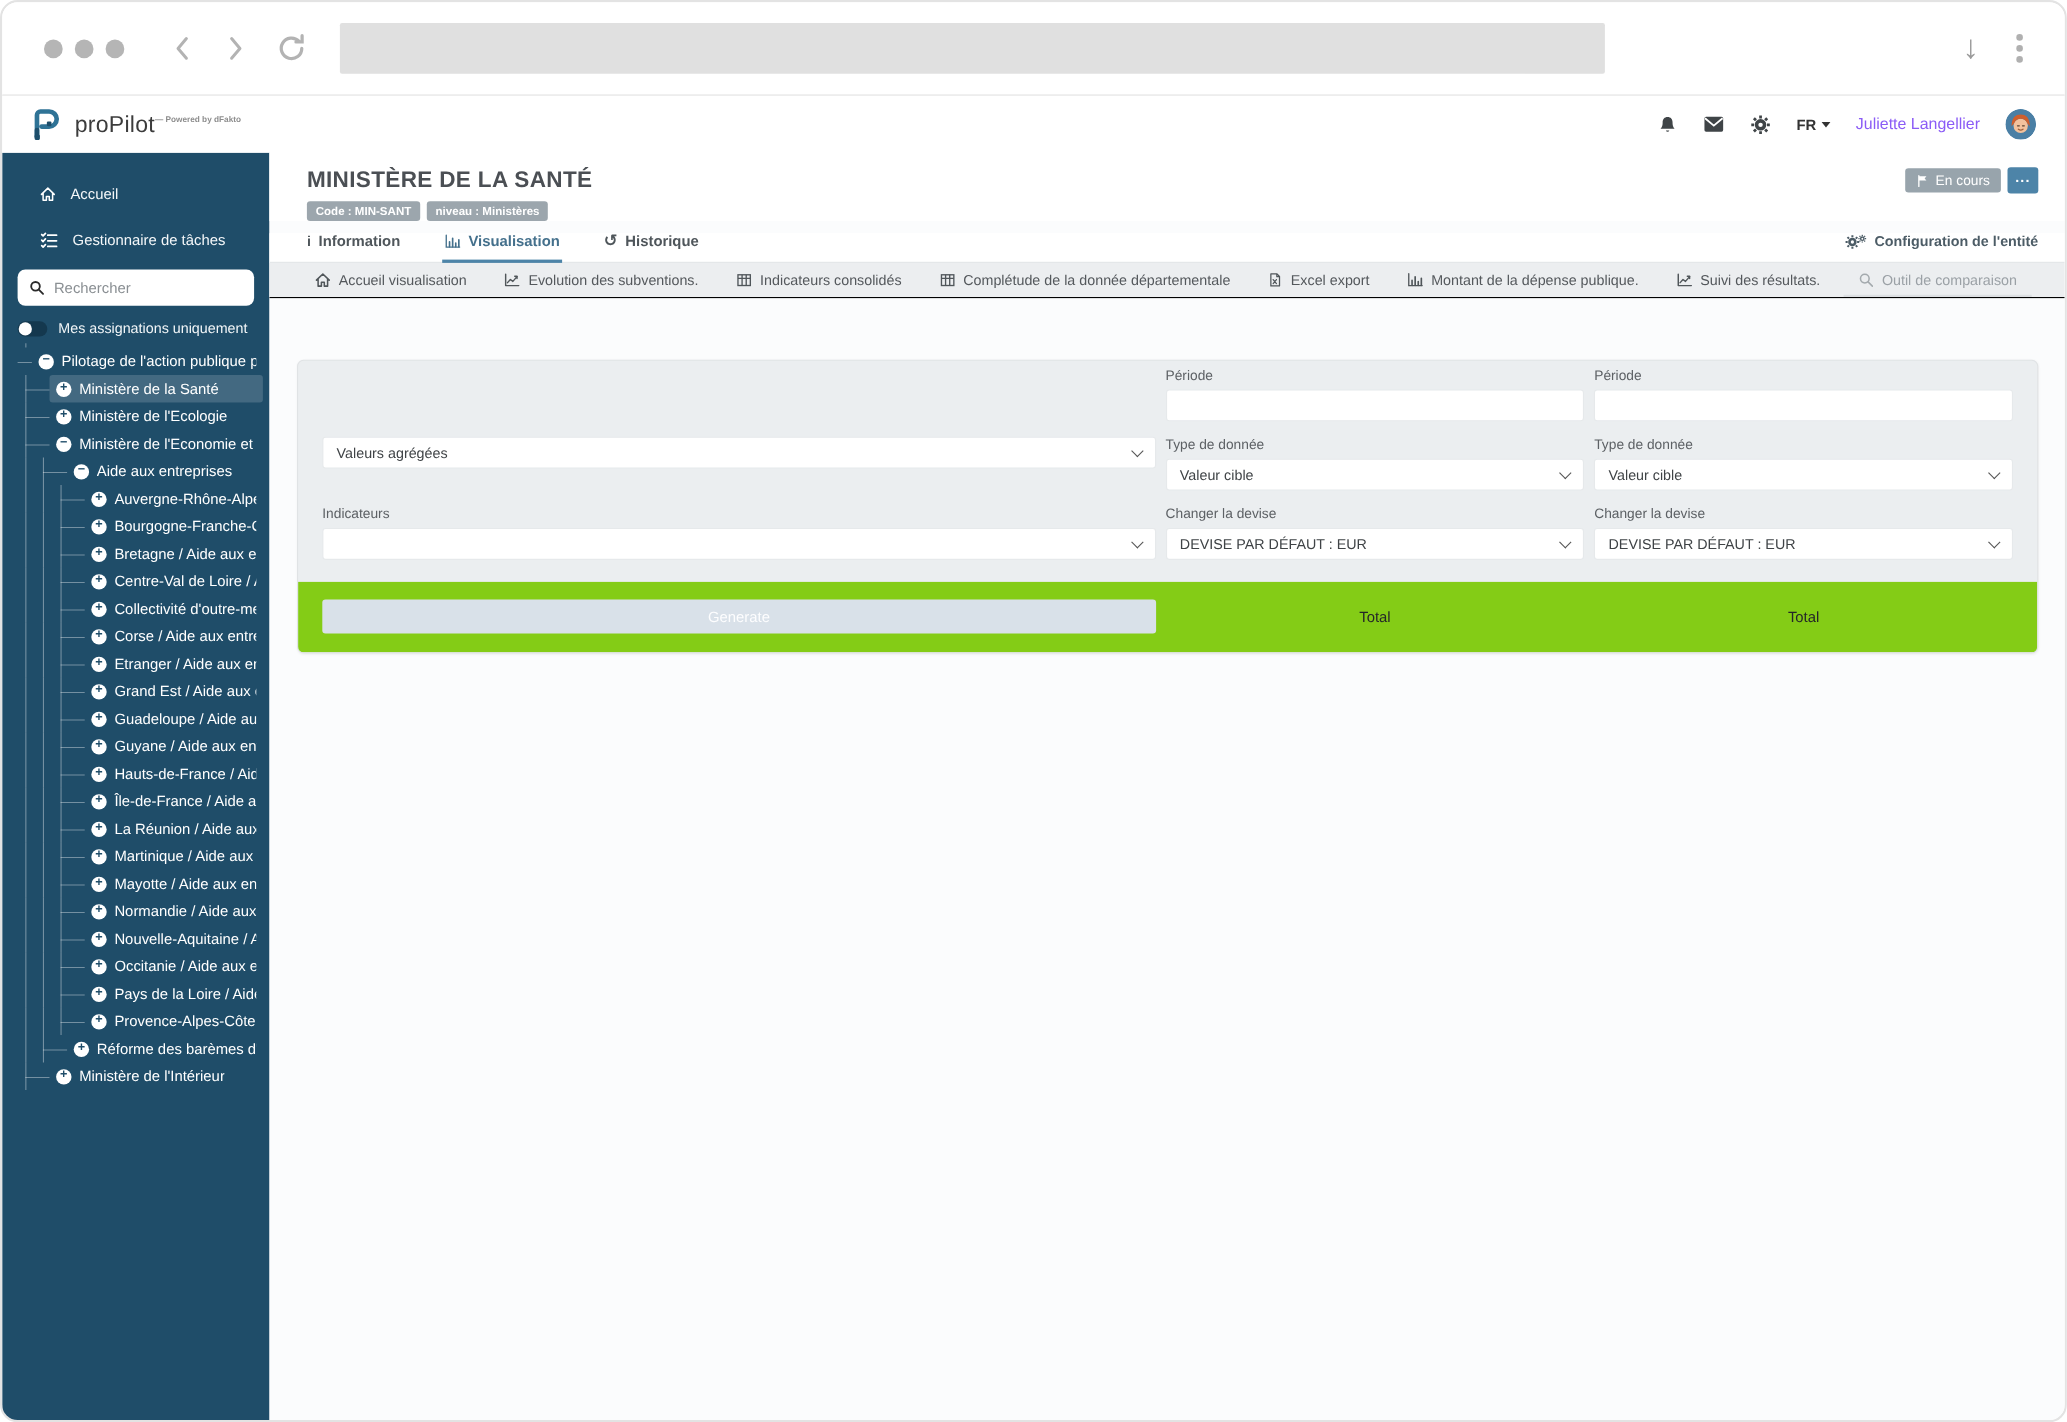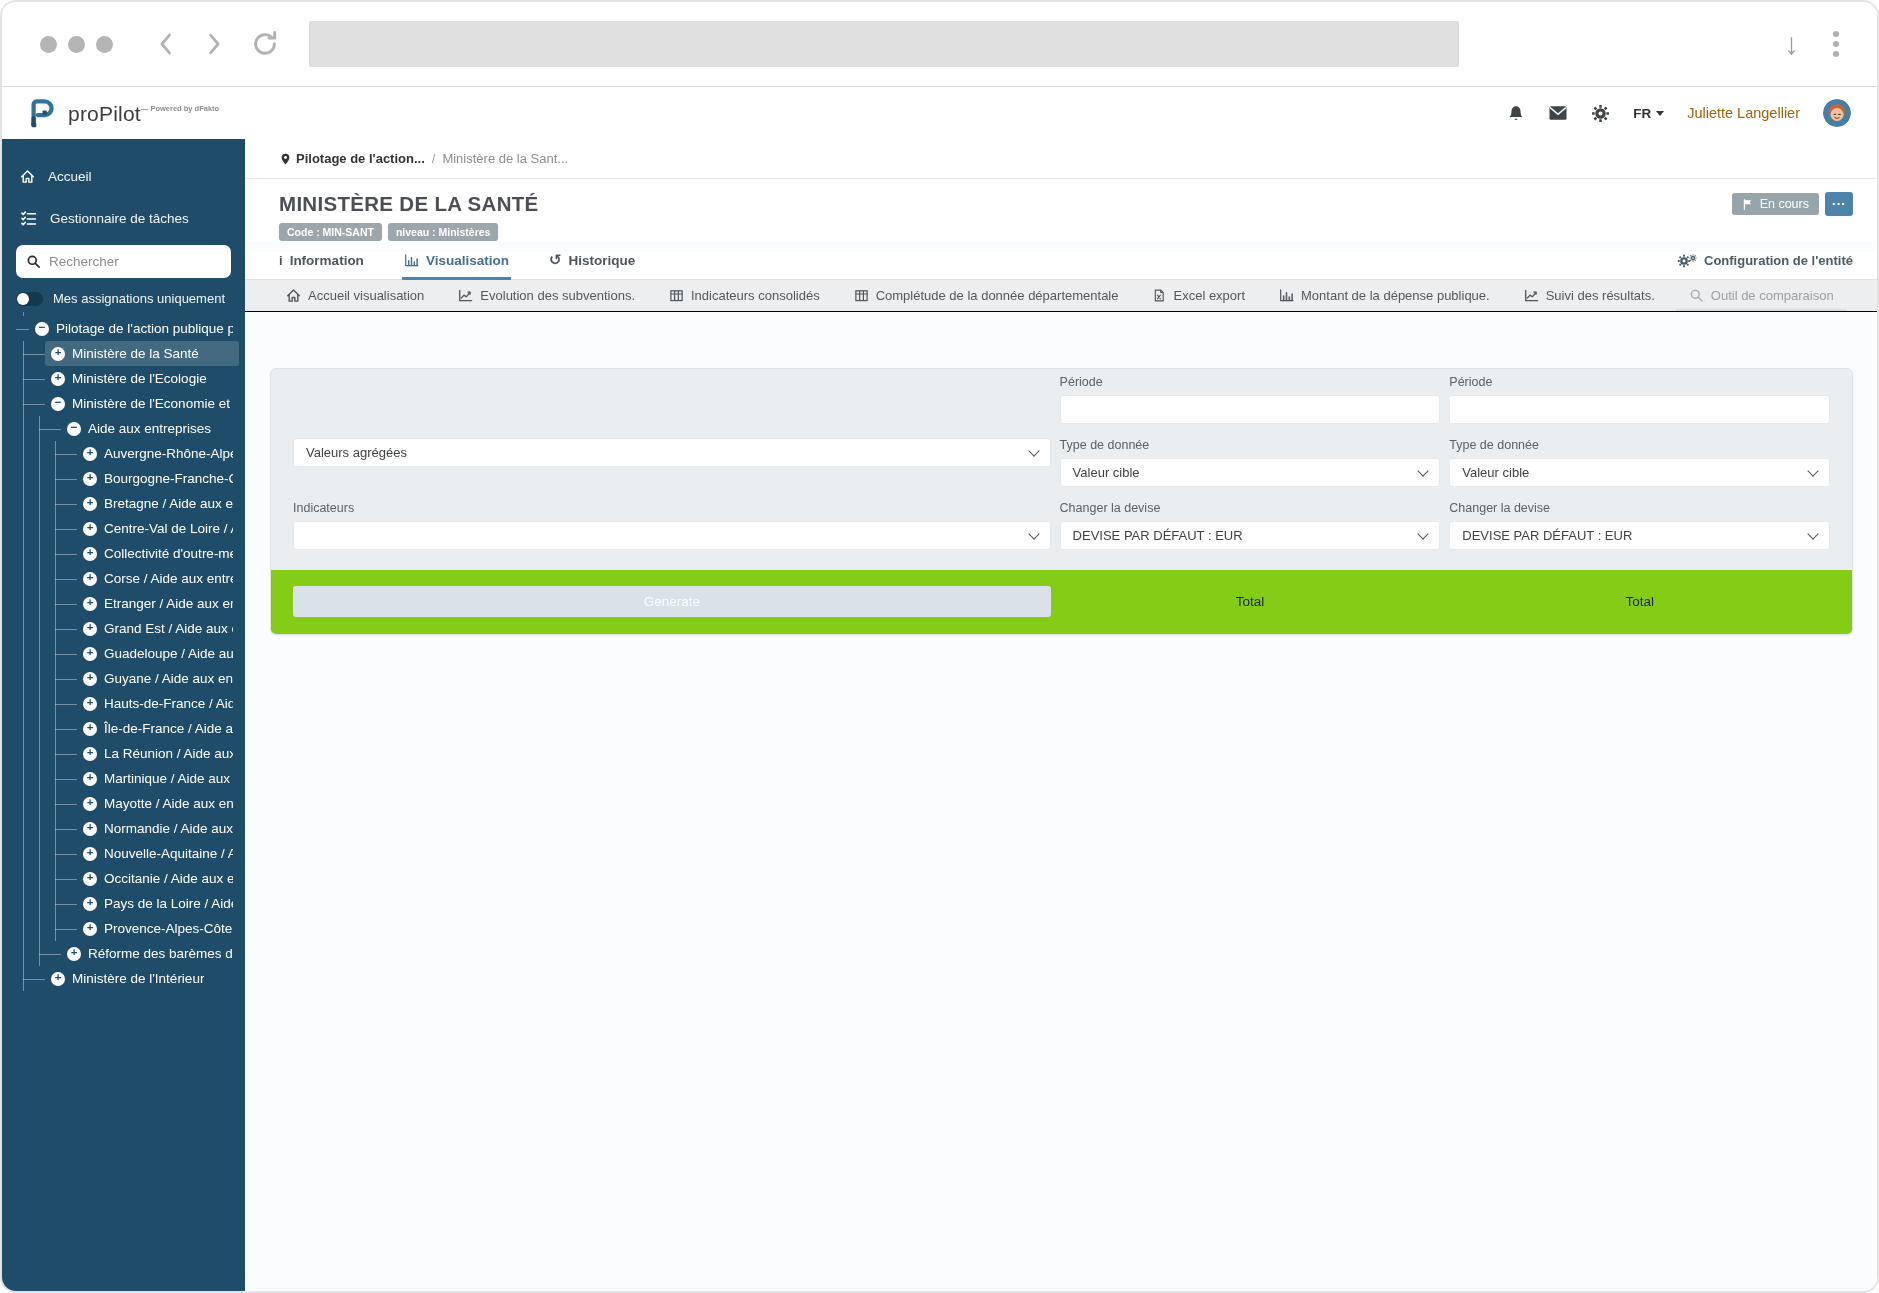--- a/index.html
+++ b/index.html
@@ -22,27 +22,27 @@
   
   .appbar { height:52px; flex:0 0 52px; display:flex; align-items:center; justify-content:space-between; padding:0 26px 0 20px; background:#fff; }
   .logo { display:flex; align-items:center; gap:8px; }
   .logo-text-wrap { display:flex; flex-direction:row; line-height:1; }
   .logo-text { font-size:21px; color:#3c3c3c; letter-spacing:.2px; }
   .logo-tagline { font-size:7.5px; color:#8d8d8d; margin-top:2px; font-weight:700; }
   .appbar-right { display:flex; align-items:center; gap:23px; color:#3f4447; }
   .icon-btn { background:none; border:none; color:#3f4447; display:flex; align-items:center; cursor:pointer; }
   .lang { display:flex; align-items:center; gap:5px; font-size:13.5px; font-weight:700; color:#333; cursor:pointer; background:none; border:none; }
   .caret-down { width:0; height:0; border-left:4px solid transparent; border-right:4px solid transparent; border-top:5px solid #333; }
-  .user-name { font-size:14.5px; color:#a16207; }
+  .user-name { font-size:14.5px; color:#8b5cf6; }
   .avatar { width:28px; height:28px; border-radius:50%; overflow:hidden; flex:0 0 28px; }
   
   .body-row { flex:1; display:flex; min-height:0; }
   
   .sidebar { width:243px; flex:0 0 243px; background:#1f4d69; color:#f2f6f8; padding-top:16px; overflow:hidden; }
-  .side-nav-item { display:flex; align-items:center; gap:13px; height:42px; padding-left:18px; font-size:13.5px; color:#f4f7f9; cursor:pointer; }
+  .side-nav-item { display:flex; align-items:center; gap:13px; height:42px; padding-left:34px; font-size:13.5px; color:#f4f7f9; cursor:pointer; }
   .side-nav-item .nav-ico { display:flex; color:#fff; }
   .search-wrap { margin:6px 14px 0; position:relative; }
   .search-wrap .s-ico { position:absolute; left:10px; top:9px; color:#2b2b2b; }
   .search-input { width:100%; height:33px; border:none; border-radius:7px; padding:0 10px 0 33px; font-size:13.5px; color:#444; font-family:inherit; }
   .search-input::placeholder { color:#8a8f93; }
   .toggle-row { display:flex; align-items:center; gap:10px; margin:13px 14px 6px; font-size:13px; cursor:pointer; }
   .toggle-pill { width:27px; height:14px; border-radius:8px; background:#143答648; background:#14384e; position:relative; flex:0 0 27px; }
   .toggle-knob { position:absolute; left:1px; top:1px; width:12px; height:12px; border-radius:50%; background:#fff; }
   
   .tree { margin-top:4px; }
@@ -551,33 +551,20 @@
     <span class="tree-inner">
       <span class="expander">+</span>
       <span class="tree-label">Ministère de l'Intérieur</span>
     </span>
   </div>
           </div>
       </div>
     </aside>
 
     <main class="main">
-      <div class="breadcrumb-bar">
-        <span class="crumb-root">
-          <span>
-            <svg width="13" height="14" viewBox="0 0 16 16">
-                <path d="M8 1.4a4.8 4.8 0 0 1 4.8 4.8C12.8 9.7 8 14.8 8 14.8S3.2 9.7 3.2 6.2A4.8 4.8 0 0 1 8 1.4z" fill="#333"></path>
-                <circle cx="8" cy="6.2" r="1.8" fill="#fff"></circle>
-              </svg>
-          </span>
-          <span>Pilotage de l'action...</span>
-        </span>
-        <span class="crumb-sep">/</span>
-        <span class="crumb-current">Ministère de la Sant...</span>
-      </div>
 
       <div class="entity-head">
         <div class="title-row">
           <h1 class="entity-title">MINISTÈRE DE LA SANTÉ</h1>
           <div class="title-actions">
             <button class="status-btn">
               <span>
                 <svg width="12" height="13" viewBox="0 0 16 16">
                     <path d="M3.2 1.6v13" stroke="#fff" stroke-width="1.6" stroke-linecap="round"></path>
                     <path d="M3.2 2.2h9.2L10.2 4.9l2.2 2.7H3.2z" fill="#fff"></path>

